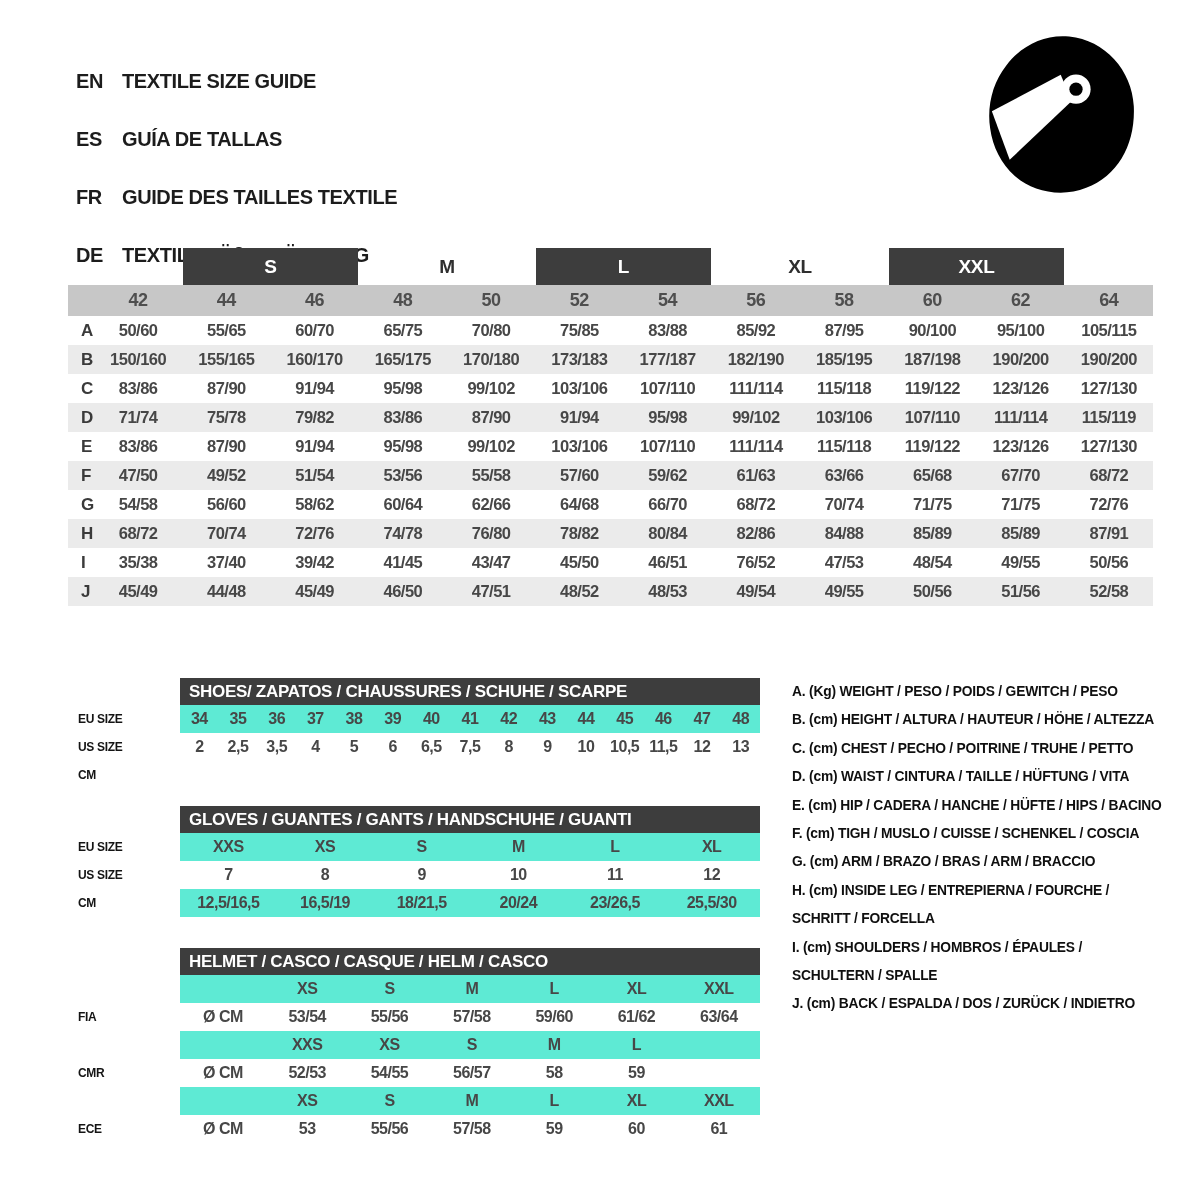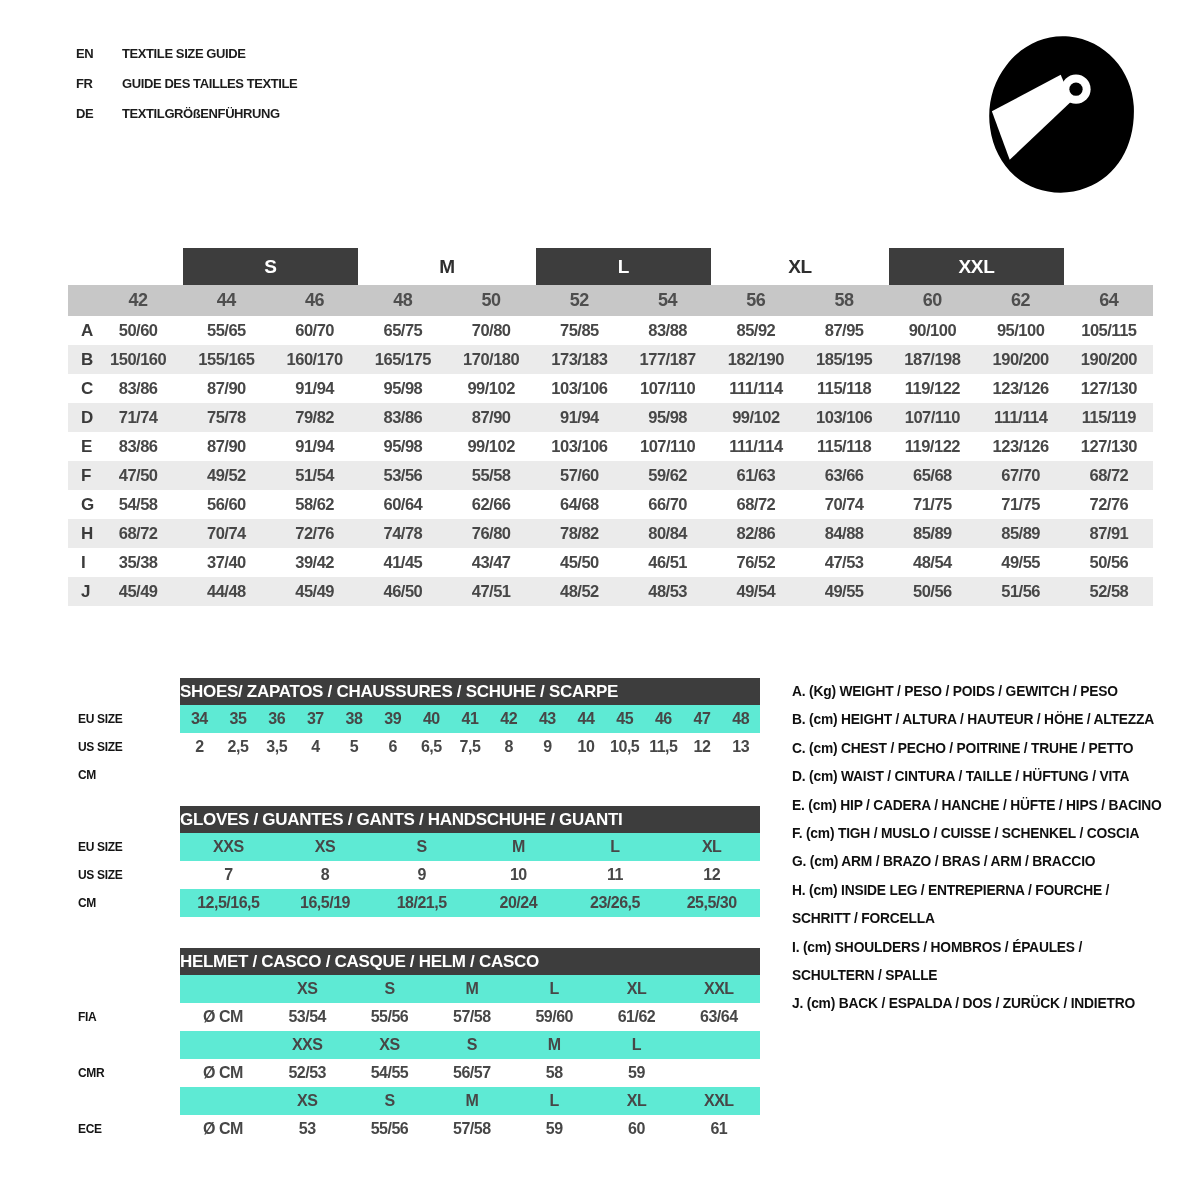--- a/index.html
+++ b/index.html
@@ -2,40 +2,40 @@
 <html><head>
 <meta charset="utf-8">
 <style>
   html,body{margin:0;padding:0;background:#fff;}
   .page{
     position:relative;width:1200px;height:1200px;background:#ffffff;overflow:hidden;
     font-family:"Liberation Sans","DejaVu Sans",sans-serif;color:#1c1c1c;
   }
   
   .lang-block{position:absolute;left:76px;top:38px;}
-  .lang-row{display:flex;height:30px;align-items:center;font-weight:bold;font-size:13px;letter-spacing:-0.4px;}
+  .lang-row{display:flex;height:30px;align-items:center;font-weight:bold;font-size:20px;letter-spacing:-0.4px;margin-top:28px;}
   .lang-code{width:46px;}
   
   .helmet-icon{position:absolute;left:968px;top:28px;width:182px;height:170px;}
   
   .size-table{position:absolute;left:68px;top:248px;width:1085px;font-weight:bold;}
   .st-row{display:grid;grid-template-columns:26px repeat(12,1fr);align-items:center;}
   .st-groups{height:37px;margin-bottom:0;}
   .st-group{height:37px;line-height:37px;text-align:center;font-size:19px;color:#2f2f2f;letter-spacing:-0.3px;}
   .st-group.boxed{background:#3d3d3d;color:#ffffff;margin:0 1px;}
   .st-cols{height:31px;background:#c7c7c7;color:#4e4e4e;font-size:18px;}
   .st-col{text-align:center;letter-spacing:-0.5px;}
   .st-body-row{height:29px;font-size:16.5px;color:#474747;letter-spacing:-0.5px;}
   .st-body-row.shaded{background:#ebebeb;}
   .st-letter{padding-left:13px;font-size:17px;color:#3a3a3a;}
   .st-cell{text-align:center;}
   
   .section{position:absolute;left:78px;width:682px;font-weight:bold;}
   .sec-header{margin-left:102px;width:580px;height:27px;background:#3d3d3d;color:#ffffff;
-    font-size:17px;line-height:27px;box-sizing:border-box;letter-spacing:-0.3px;}
+    font-size:17px;line-height:27px;padding-left:9px;box-sizing:border-box;letter-spacing:-0.3px;}
   .sec-row{display:flex;height:28px;}
   .sec-label{width:102px;display:flex;align-items:center;font-size:12px;color:#141414;letter-spacing:-0.3px;}
   .sec-values{width:580px;display:grid;align-items:center;font-size:16px;color:#474747;letter-spacing:-0.5px;}
   .sec-values.shaded{background:#5eead4;}
   .sec-values div{text-align:center;}
   .grid-15{grid-template-columns:repeat(15,1fr);}
   .grid-6{grid-template-columns:repeat(6,1fr);}
   .grid-helmet{grid-template-columns:86px repeat(6,1fr);}
   .shoes-sec{top:678px;}
   .gloves-sec{top:806px;}
@@ -48,20 +48,24 @@
 <body>
 
 <div class="page">
 
   <div class="lang-block">
       <div class="lang-row">
         <div class="lang-code">EN</div>
         <div class="lang-title">TEXTILE SIZE GUIDE</div>
       </div>
       <div class="lang-row">
+        <div class="lang-code">ES</div>
+        <div class="lang-title">GUÍA DE TALLAS</div>
+      </div>
+      <div class="lang-row">
         <div class="lang-code">FR</div>
         <div class="lang-title">GUIDE DES TAILLES TEXTILE</div>
       </div>
       <div class="lang-row">
         <div class="lang-code">DE</div>
         <div class="lang-title">TEXTILGRÖßENFÜHRUNG</div>
       </div>
     </div>
 
   <svg class="helmet-icon" viewBox="0 0 100 100" aria-hidden="true">

